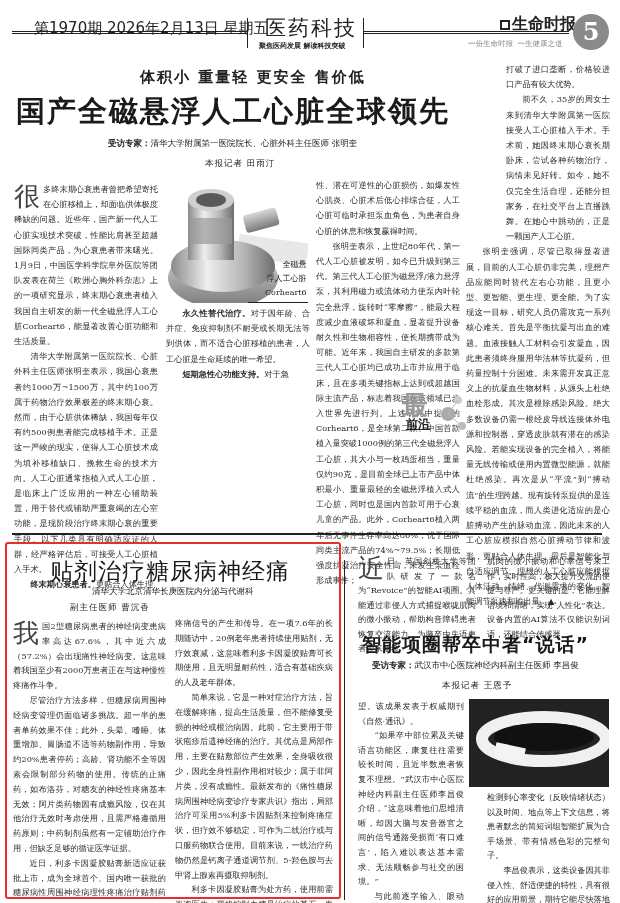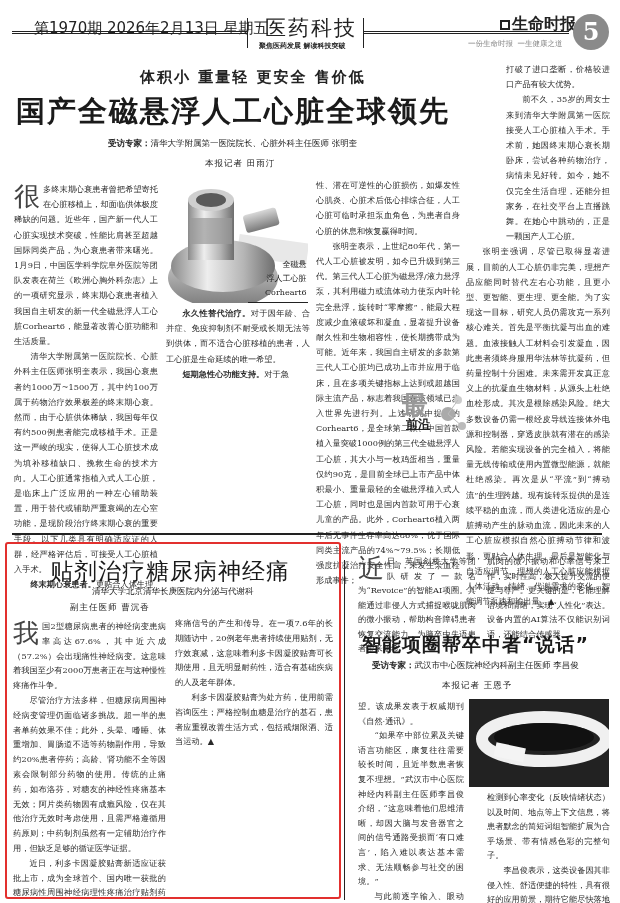--- a/index.html
+++ b/index.html
@@ -147,20 +147,21 @@
 <div class="a2-author1">清华大学北京清华长庚医院内分泌与代谢科</div>
 <div class="a2-author2">副主任医师  曹沉香</div>
 
 <div class="col" style="left:13px; top:619px; width:153px; line-height:14.8px;">
   <p class="noindent"><span class="dropcap">我</span><span>国2型糖尿病患者的神经病变患病率高达67.6%，其中近六成（57.2%）会出现痛性神经病变。这意味着我国至少有2000万患者正在与这种慢性疼痛作斗争。</span></p>
   <p>尽管治疗方法多样，但糖尿病周围神经病变管理仍面临诸多挑战。超一半的患者单药效果不佳；此外，头晕、嗜睡、体重增加、胃肠道不适等药物副作用，导致约20%患者停药；高龄、肾功能不全等因素会限制部分药物的使用。传统的止痛药，如布洛芬，对糖友的神经性疼痛基本无效；阿片类药物因有成瘾风险，仅在其他治疗无效时考虑使用，且需严格遵循用药原则；中药制剂虽然有一定辅助治疗作用，但缺乏足够的循证医学证据。</p>
   <p>近日，利多卡因凝胶贴膏新适应证获批上市，成为全球首个、国内唯一获批的糖尿病性周围神经病理性疼痛治疗贴剂药物。利多卡因凝胶贴膏是一种中等强度、处方类的镇痛贴剂，通过皮肤将利多卡因渗透到疼痛区域的皮下组织，暂时阻断神经细胞膜上的钠离子通道，从而抑制</p>
 </div>
 <div class="col" style="left:175px; top:616px; width:158px; line-height:14.8px;">
   <p class="noindent">疼痛信号的产生和传导。在一项7.6年的长期随访中，20例老年患者持续使用贴剂，无疗效衰减，这意味着利多卡因凝胶贴膏可长期使用，且无明显耐药性，适合有基础疾病的人及老年群体。</p>
+  <p>简单来说，它是一种对症治疗方法，旨在缓解疼痛，提高生活质量，但不能修复受损的神经或根治病因。此前，它主要用于带状疱疹后遗神经痛的治疗。其优点是局部作用，主要在贴敷部位产生效果，全身吸收很少，因此全身性副作用相对较少；属于非阿片类，没有成瘾性。最新发布的《痛性糖尿病周围神经病变诊疗专家共识》指出，局部治疗可采用5%利多卡因贴剂来控制疼痛症状，但疗效不够稳定，可作为二线治疗或与口服药物联合使用。目前来说，一线治疗药物仍然是钙离子通道调节剂、5-羟色胺与去甲肾上腺素再摄取抑制剂。</p>
   <p>利多卡因凝胶贴膏为处方药，使用前需咨询医生；严格控制血糖是治疗的基石，患者应重视改善生活方式，包括戒烟限酒、适当运动。▲</p>
 </div>
 
 <div class="a3-rule-l"></div>
 
 <div class="col" style="left:358px; top:554px; width:118px; line-height:14.5px;">
   <p class="noindent"><span class="dropcap">近</span><span>日，英国剑桥大学等团队研发了一款名为“Revoice”的智能AI项圈。其能通过非侵人方式捕捉喉咙肌肉的微小振动，帮助构音障碍患者恢复交流能力，为脑卒中失语患者带来新希</span></p>
 </div>
 <div class="col" style="left:487px; top:554px; width:123px; line-height:14.5px;">
   <p class="noindent">肌肉的微小振动和心率信号来工作，实时性高，极大提升交流的便捷与尊严。更关键的是，它能理解语境和情绪，实现“人性化”表达。设备内置的AI算法不仅能识别词语，还能结合传感器</p>

